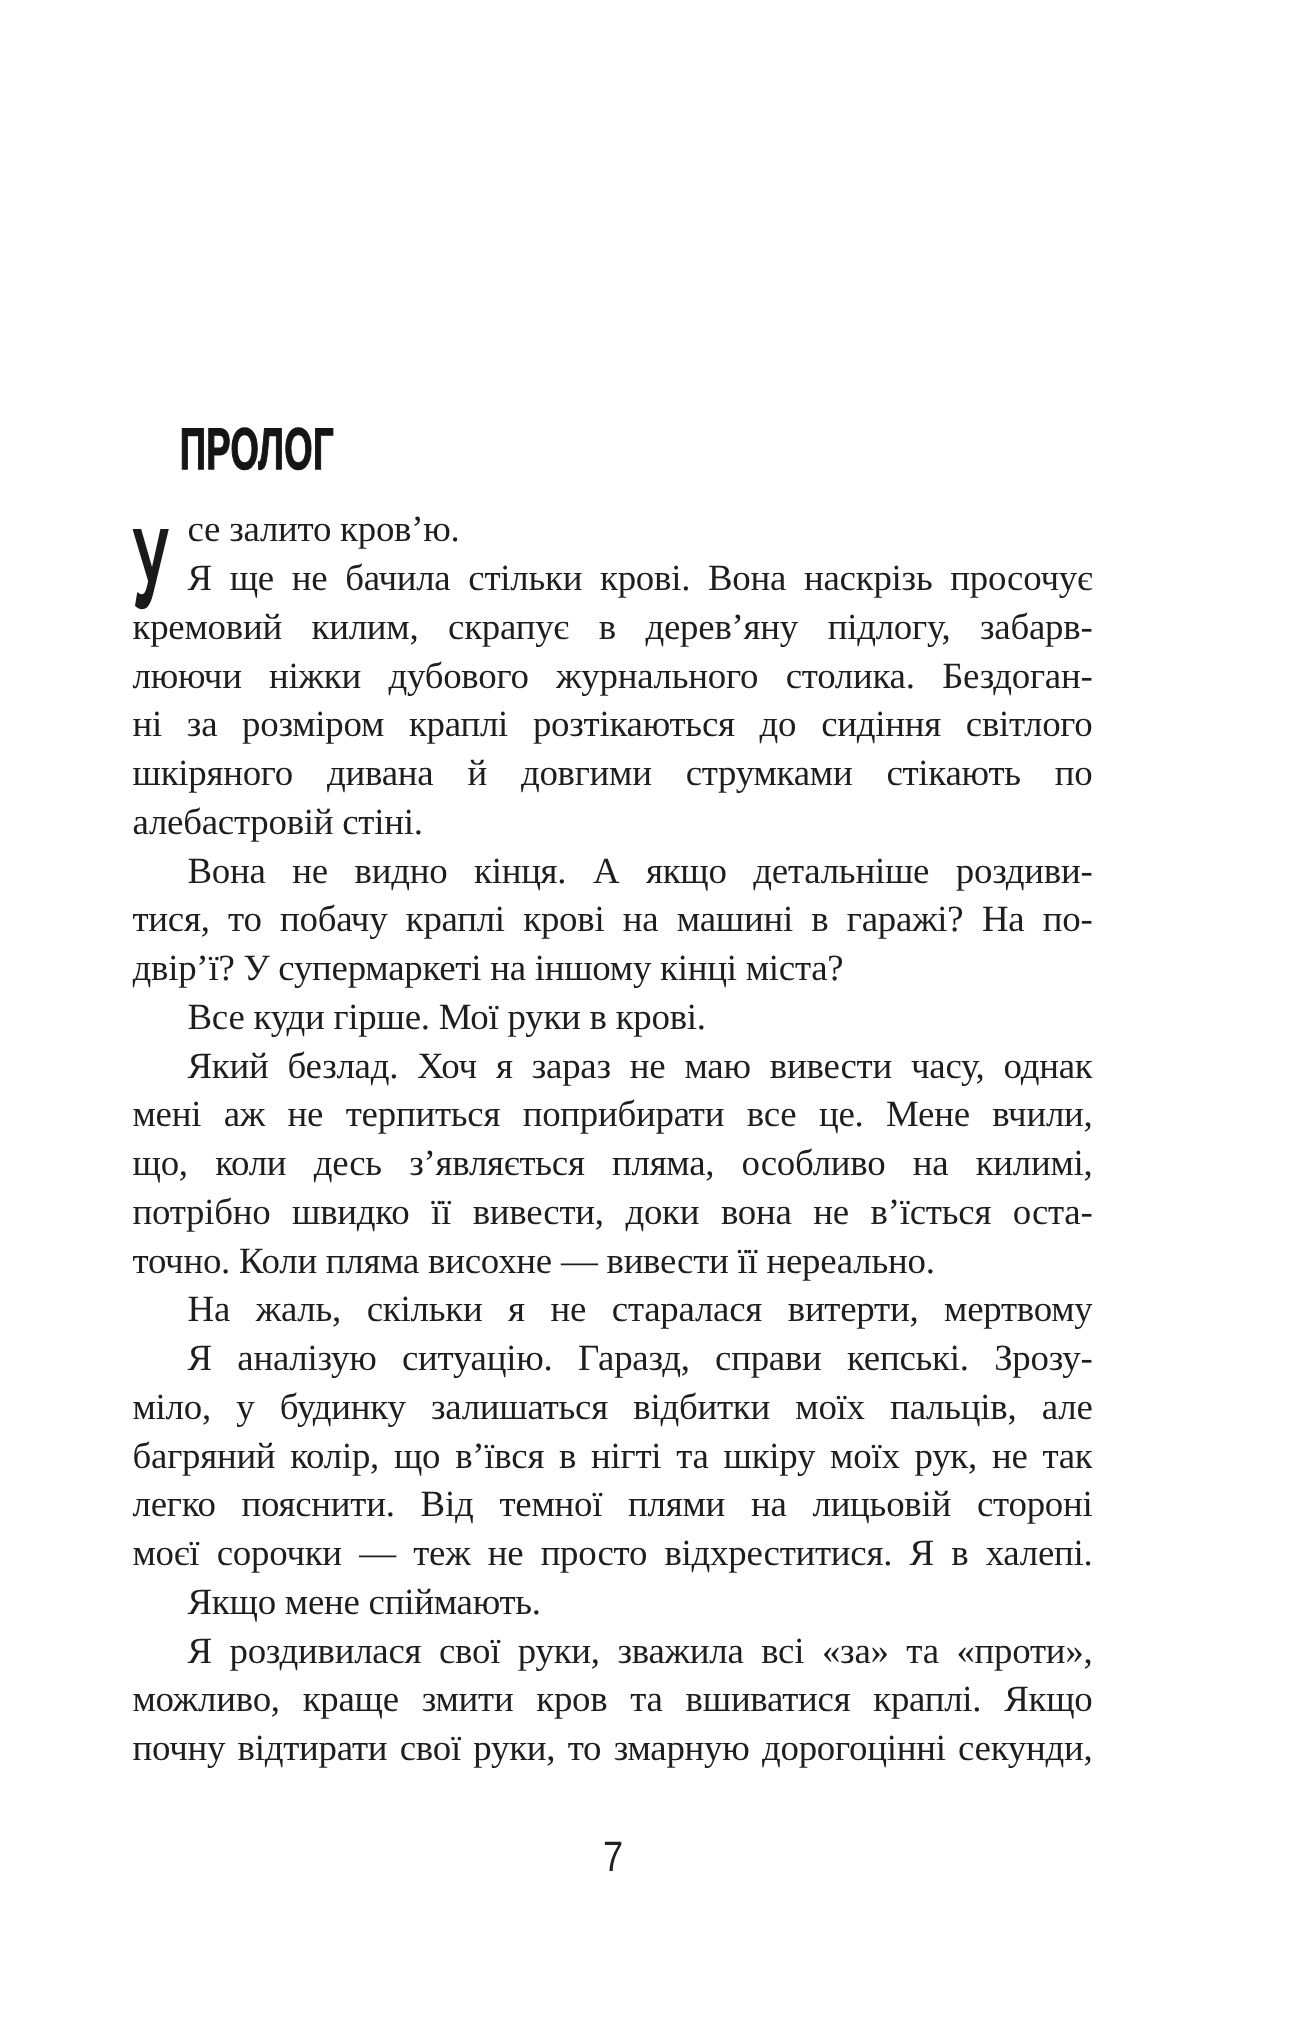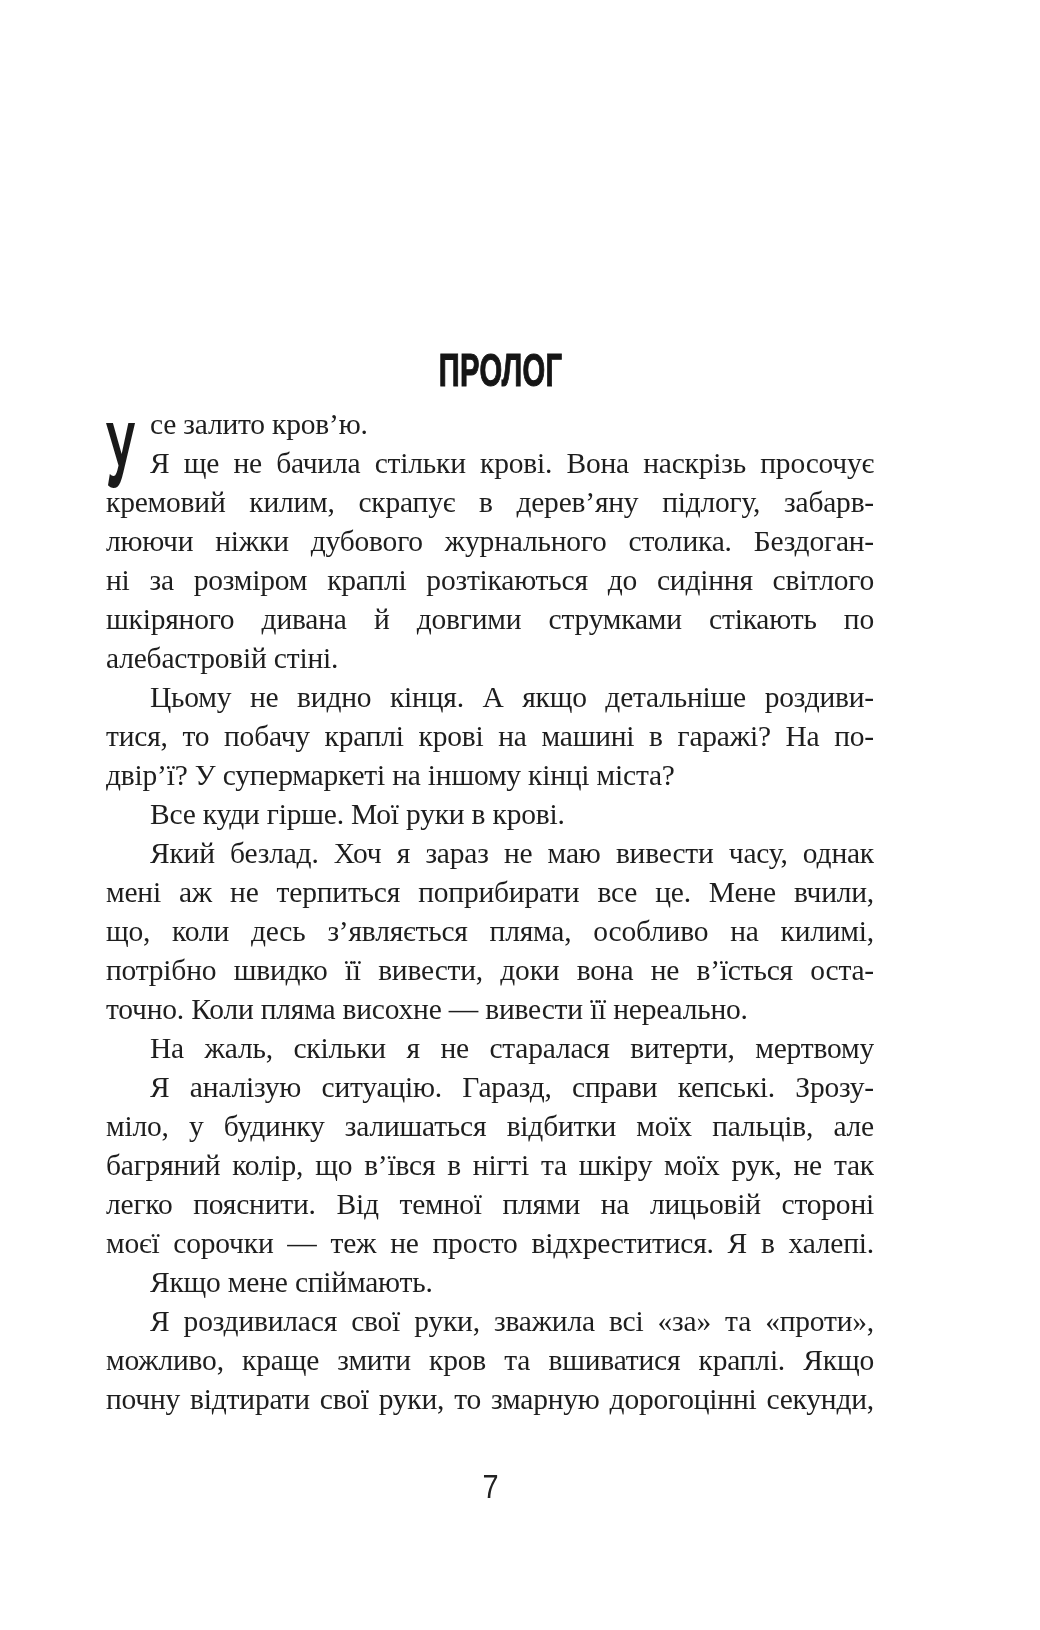--- a/index.html
+++ b/index.html
@@ -20,22 +20,22 @@
     inset: 0;
     background: #ffffff;
   }
   
   .title-wrap {
     position: absolute;
     left: 106px;
     top: 335px;
     width: 768px;
     height: 50px;
-    text-align: center;
-    margin: 11px;
+    text-align: left;
+    margin: 0;
   }
   .title-text {
     display: inline-block;
     font-family: "Liberation Sans", sans-serif;
     font-weight: 700;
     font-size: 47px;
     line-height: 47px;
     color: #151515;
     -webkit-text-stroke: 1.1px #151515;
     transform: scaleX(0.62);
@@ -111,21 +111,21 @@
   <div class="drop-cap">У</div>
 
   <div class="text-block">
       <div class="line dc-off"><span>се залито кров’ю.</span></div>
       <div class="line j dc-off"><span>Я ще не бачила стільки крові. Вона наскрізь просочує</span></div>
       <div class="line j"><span>кремовий килим, скрапує в дерев’яну підлогу, забарв-</span></div>
       <div class="line j"><span>люючи ніжки дубового журнального столика. Бездоган-</span></div>
       <div class="line j"><span>ні за розміром краплі розтікаються до сидіння світлого</span></div>
       <div class="line j"><span>шкіряного дивана й довгими струмками стікають по</span></div>
       <div class="line"><span>алебастровій стіні.</span></div>
-      <div class="line j ind"><span>Цьому не видно кінця. А якщо детальніше роздиви-</span></div>
+      <div class="line j ind"><span>Вона не видно кінця. А якщо детальніше роздиви-</span></div>
       <div class="line j"><span>тися, то побачу краплі крові на машині в гаражі? На по-</span></div>
       <div class="line"><span>двір’ї? У супермаркеті на іншому кінці міста?</span></div>
       <div class="line ind"><span>Все куди гірше. Мої руки в крові.</span></div>
       <div class="line j ind"><span>Який безлад. Хоч я зараз не маю вивести часу, однак</span></div>
       <div class="line j"><span>мені аж не терпиться поприбирати все це. Мене вчили,</span></div>
       <div class="line j"><span>що, коли десь з’являється пляма, особливо на килимі,</span></div>
       <div class="line j"><span>потрібно швидко її вивести, доки вона не в’їсться оста-</span></div>
       <div class="line"><span>точно. Коли пляма висохне — вивести її нереально.</span></div>
       <div class="line j ind"><span>На жаль, скільки я не старалася витерти, мертвому</span></div>
       <div class="line j ind"><span>Я аналізую ситуацію. Гаразд, справи кепські. Зрозу-</span></div>

